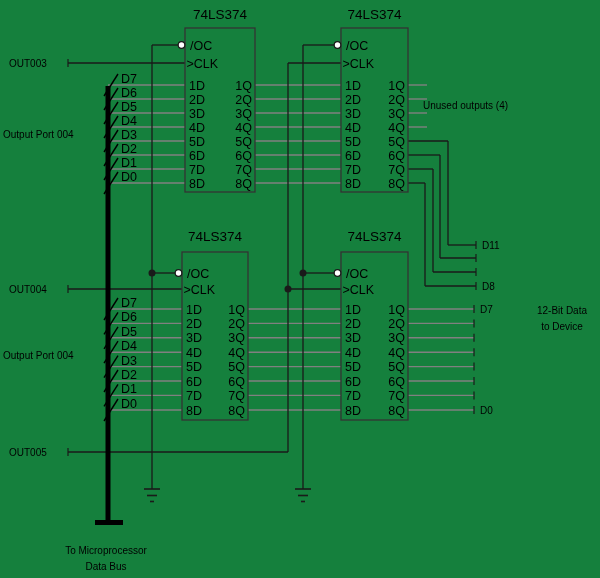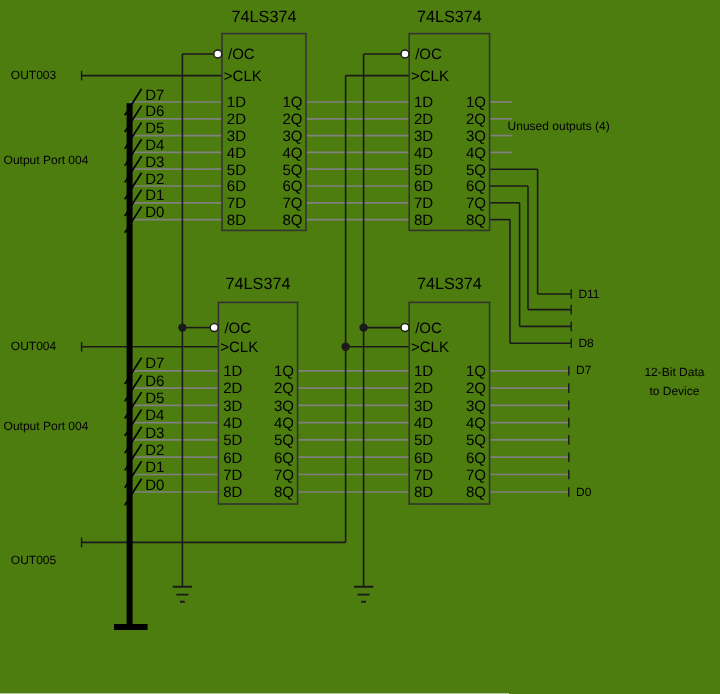--- a/index.html
+++ b/index.html
@@ -1,16 +1,16 @@
 <!DOCTYPE html>
 <html><head>
 <meta charset="utf-8">
 <style>
   html,body{margin:0;padding:0;background:#ffffff;}
-  #stage{position:relative;width:600px;height:578px;background:#4d7c0f;overflow:hidden;
+  #stage{position:relative;width:600px;height:578px;background:#15803d;overflow:hidden;
          font-family:"Liberation Sans",sans-serif;}
   #schematic{position:absolute;left:0;top:0;}
   #schematic text{font-family:"Liberation Sans",sans-serif;}
   .lbl{position:absolute;font-size:10px;color:#000;white-space:nowrap;line-height:15px;}
   .lbl-c{text-align:center;white-space:normal;line-height:16px;}
 </style>
 </head>
 <body>
 
 <div id="stage">
@@ -222,33 +222,37 @@
       <text x="121" y="335.8" text-anchor="start" font-size="12.5" fill="#000000">D5</text>
       <text x="121" y="350.2" text-anchor="start" font-size="12.5" fill="#000000">D4</text>
       <text x="121" y="364.6" text-anchor="start" font-size="12.5" fill="#000000">D3</text>
       <text x="121" y="379" text-anchor="start" font-size="12.5" fill="#000000">D2</text>
       <text x="121" y="393.4" text-anchor="start" font-size="12.5" fill="#000000">D1</text>
       <text x="121" y="408" text-anchor="start" font-size="12.5" fill="#000000">D0</text>
     </svg>
 
   <div class="lbl" style="left:9px;top:56px">OUT003</div>
   <div class="lbl" style="left:9px;top:282px">OUT004</div>
-  <div class="lbl" style="left:9px;top:460px">OUT005</div>
+  <div class="lbl" style="left:9px;top:445px">OUT005</div>
 
   <div class="lbl" style="left:3px;top:127px">Output Port 004</div>
   <div class="lbl" style="left:3px;top:348px">Output Port 004</div>
 
   <div class="lbl" style="left:423px;top:98px">Unused outputs (4)</div>
 
   <div class="lbl" style="left:482px;top:238px">D11</div>
   <div class="lbl" style="left:482px;top:279px">D8</div>
   <div class="lbl" style="left:480px;top:302px">D7</div>
   <div class="lbl" style="left:480px;top:403px">D0</div>
 
   <div class="lbl lbl-c" style="left:512px;top:303px;width:100px">
     <div>12-Bit Data</div>
     <div>to Device</div>
   </div>
 
   <div class="lbl lbl-c" style="left:330px;top:433px;width:180px">
   </div>
 
+  <div class="lbl lbl-c" style="left:26px;top:543px;width:160px">
+    <div>To Microprocessor</div>
+    <div>Data Bus</div>
+  </div>
 </div>
 
 </body></html>

